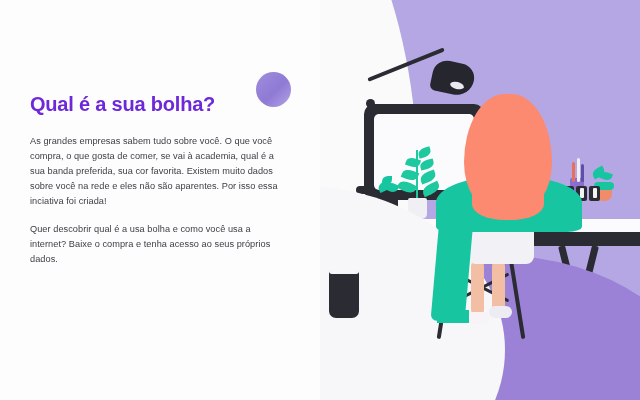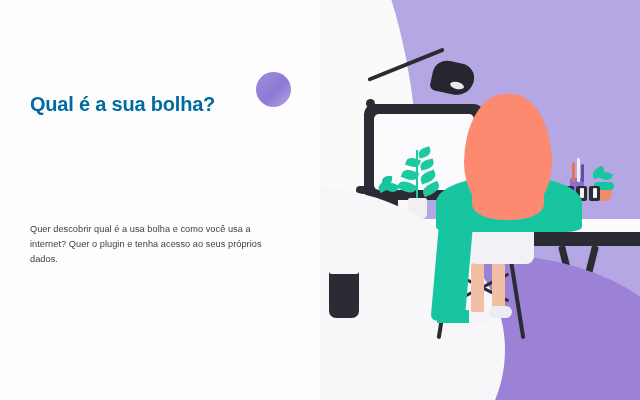--- a/index.html
+++ b/index.html
@@ -77,21 +77,21 @@
   .bin-lip{position:absolute;left:9px;top:265px;width:30px;height:9px;background:#f7f6f8;border-radius:3px;}
 
   
   .content{position:absolute;left:0;top:0;width:330px;height:400px;}
   .bubble{
     position:absolute;left:256px;top:72px;width:35px;height:35px;border-radius:50%;
     background:linear-gradient(135deg,#a08ddd 0%,#8f7ad4 55%,#b3a4e6 100%);
   }
   h1.headline{
     position:absolute;left:30px;top:93px;margin:0;
-    font-size:20px;font-weight:bold;color:#0369a1;letter-spacing:-0.2px;
+    font-size:20px;font-weight:bold;color:#6d28d9;letter-spacing:-0.2px;
   }
   .para{
     position:absolute;left:30px;width:255px;margin:0;
     font-size:9.2px;line-height:15px;color:#3f3b45;letter-spacing:0.05px;
   }
   .para1{top:134px;}
   .para2{top:222px;}
   .cta-wrap{position:absolute;left:28px;top:282px;width:120px;height:26px;}
   .cta-glow{
     position:absolute;left:-6px;top:-4px;width:132px;height:34px;border-radius:20px;
@@ -213,17 +213,18 @@
     <div class="cardigan"></div>
     <div class="hair-tail"></div>
     <div class="hair"></div>
   </div>
 
   <div class="content">
     <div class="bubble"></div>
 
     <h1 class="headline">Qual é a sua bolha?</h1>
 
-    <p class="para para2">Quer descobrir qual é a usa bolha e como você usa a internet? Quer o plugin e tenha acesso ao seus próprios dados.</p>
+    <p class="para para1">As grandes empresas sabem tudo sobre você. O que você compra, o que gosta de comer, se vai à academia, qual é a sua banda preferida, sua cor favorita.  Existem muito dados sobre você na rede e eles não são aparentes. Por isso essa inciativa foi criada!</p>
+    <p class="para para2">Quer descobrir qual é a usa bolha e como você usa a internet? Baixe o compra e tenha acesso ao seus próprios dados.</p>
 
   </div>
 
 </div>
 
 </body></html>

